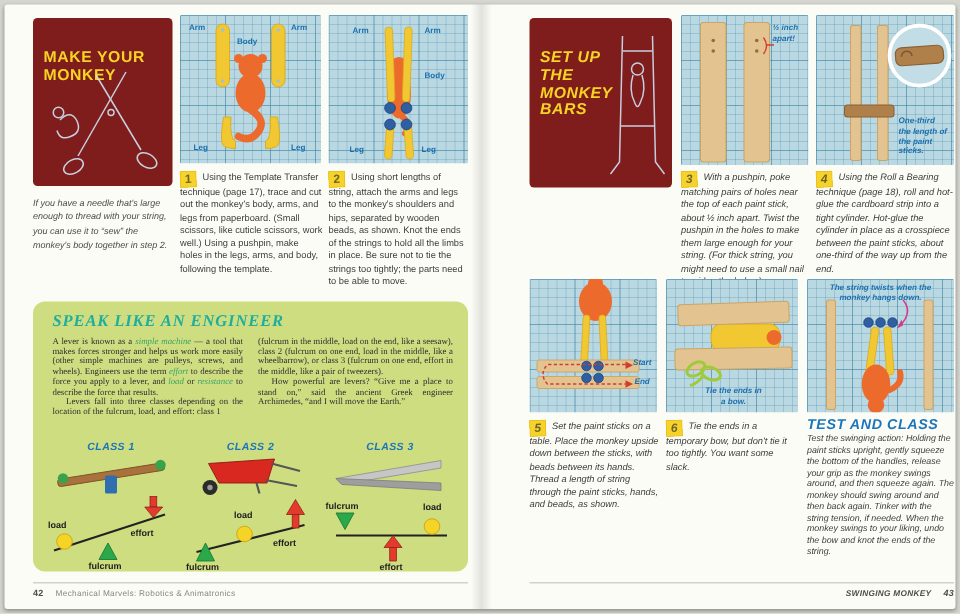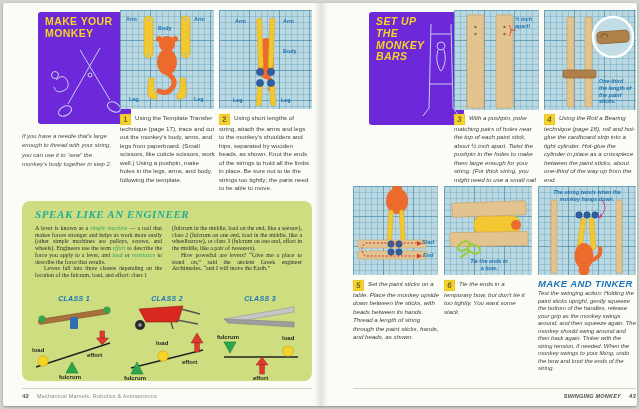--- a/index.html
+++ b/index.html
@@ -1,20 +1,20 @@
 <!DOCTYPE html>
 <html><head>
 <meta charset="utf-8">
 <style>
   html,body{margin:0;padding:0;background:#d6d6d0;font-family:"Liberation Sans",sans-serif;}
   #stage{position:relative;width:640px;height:409px;background:#d6d6d0;overflow:hidden;}
   #spread{position:absolute;left:3px;top:3px;width:634px;height:403px;background:#fcfcf7;border-radius:2px;box-shadow:0 1px 3px rgba(0,0,0,.35);}
   .abs{position:absolute;box-sizing:border-box;}
   #seam{left:311px;top:0;width:14px;height:403px;background:linear-gradient(90deg,rgba(0,0,0,0),rgba(0,0,0,.10) 50%,rgba(0,0,0,0));pointer-events:none;}
-  .panel{background:#6d28d9;border-radius:3px;padding:4px 7px;margin-left:16px;}
+  .panel{background:#7f1d1d;border-radius:3px;padding:21px 7px;}
   .panel-title{font-weight:bold;font-size:10.5px;line-height:1.12;color:#f7d424;letter-spacing:.4px;white-space:pre-line;}
   .sketch{position:absolute;}
   .photo{overflow:hidden;border-radius:1px;background-color:#b9d8e2;
     background-image:
       linear-gradient(rgba(60,130,165,.5) 1px,transparent 1px),
       linear-gradient(90deg,rgba(60,130,165,.5) 1px,transparent 1px),
       linear-gradient(rgba(70,140,170,.28) 1px,transparent 1px),
       linear-gradient(90deg,rgba(70,140,170,.28) 1px,transparent 1px);
     background-size:30px 30px,30px 30px,6px 6px,6px 6px;}
   .photo svg{position:absolute;left:0;top:0;}
@@ -335,21 +335,21 @@
         <span class="plabel cap-center" style="left:14px;top:3px;width:70px;">The string twists when the monkey hangs down.</span>
       </div>
 
       <div class="abs step" style="left:25px;top:277px;width:87px;">
         <span class="badge">5</span><span>Set the paint sticks on a table. Place the monkey upside down between the sticks, with beads between its hands. Thread a length of string through the paint sticks, hands, and beads, as shown.</span>
       </div>
       <div class="abs step" style="left:116px;top:277px;width:89px;">
         <span class="badge">6</span><span>Tie the ends in a temporary bow, but don't tie it too tightly. You want some slack.</span>
       </div>
 
-      <div class="abs tinker-title" style="left:210px;top:275px;width:98px;">MAKE AND TINKER</div>
+      <div class="abs tinker-title" style="left:210px;top:275px;width:98px;">TEST AND CLASS</div>
       <div class="abs step" style="left:210px;top:287px;width:98px;font-size:5.9px;line-height:1.28;">Test the swinging action: Holding the paint sticks upright, gently squeeze the bottom of the handles, release your grip as the monkey swings around, and then squeeze again. The monkey should swing around and then back again. Tinker with the string tension, if needed. When the monkey swings to your liking, undo the bow and knot the ends of the string.</div>
 
       <div class="abs rule" style="left:25px;top:385px;width:283px;"></div>
       <div class="abs foot" style="left:25px;top:390px;width:283px;justify-content:flex-end;gap:8px;">
         <span style="font-weight:bold;color:#4e4e48;">SWINGING MONKEY</span>
         <span class="pagenum">43</span>
       </div>
     </div>
 
     <div class="abs" id="seam"></div>

